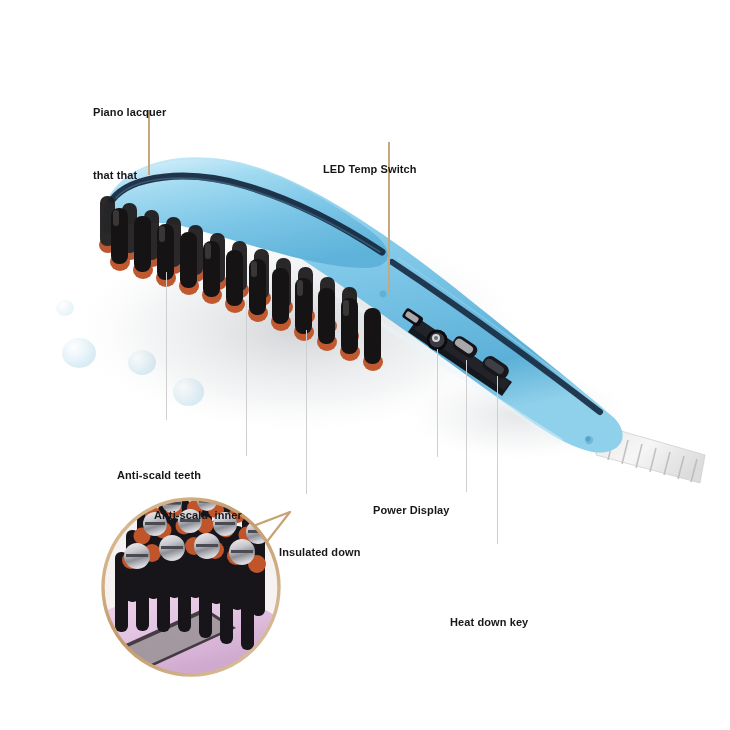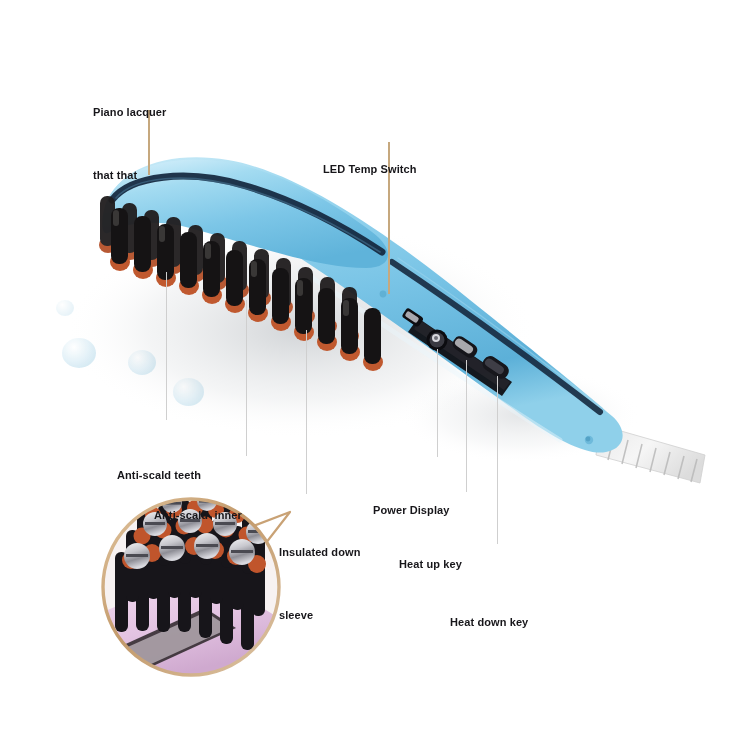--- a/index.html
+++ b/index.html
@@ -380,28 +380,24 @@
   <div class="annot-label" style="left:84px; top:423px;margin-left:33px;">
     <div>Anti-scald teeth</div>
   </div>
 
   <div class="annot-label" style="left:154px; top:463px;">
     <div>Anti-scald  inner</div>
   </div>
 
   <div class="annot-label" style="left:279px; top:500px;">
     <div>Insulated down</div>
-    <div>sleeve</div>
   </div>
 
   <div class="annot-label" style="left:373px; top:458px;">
     <div>Power Display</div>
   </div>
 
-  <div class="annot-label" style="left:399px; top:512px;">
-    <div>Heat up key</div>
-  </div>
 
   <div class="annot-label" style="left:450px; top:570px;">
     <div>Heat down key</div>
   </div>
 
 </div>
 
 </body></html>

